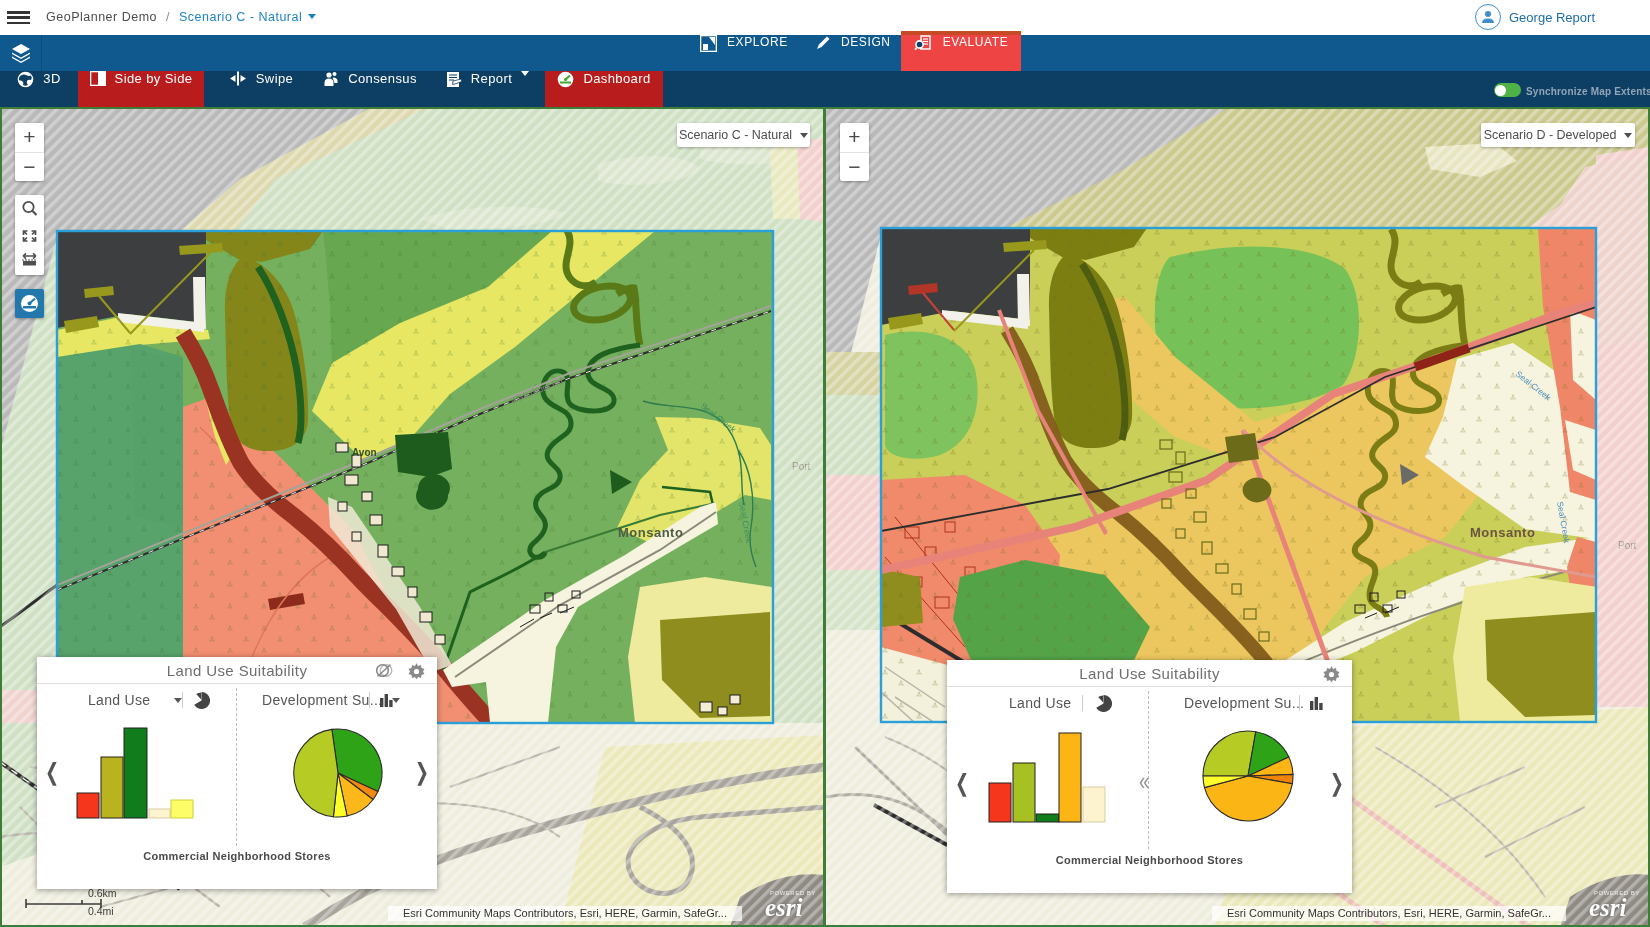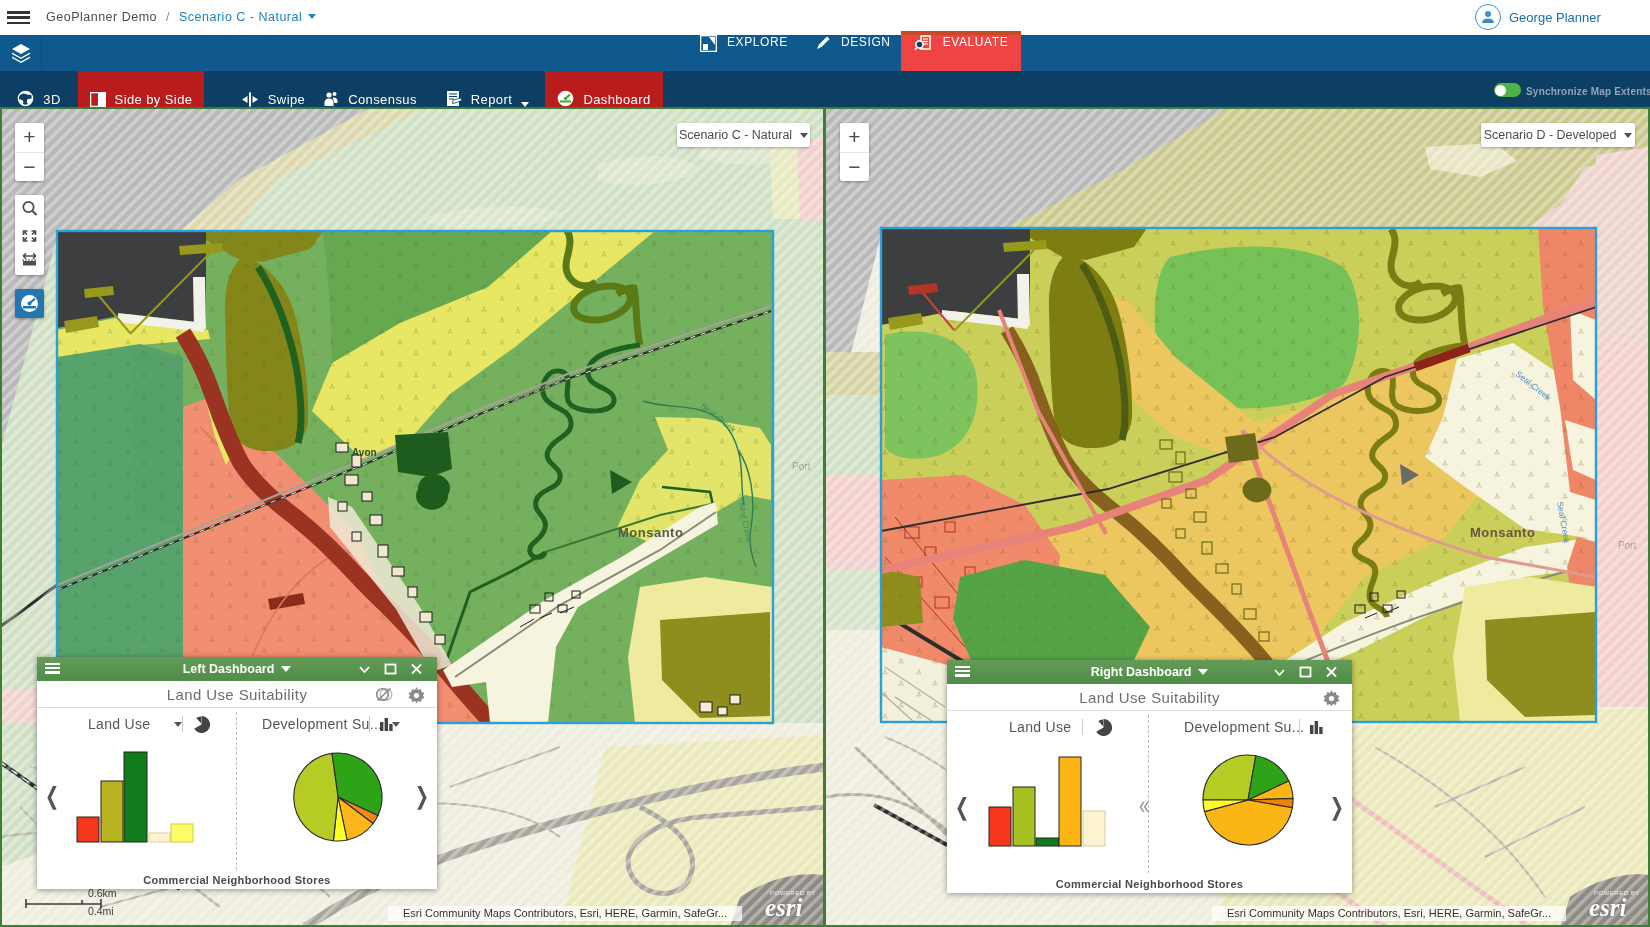--- a/index.html
+++ b/index.html
@@ -17,21 +17,21 @@
 .uname{position:absolute;left:1509px;top:10px;font-size:13px;color:#1b6dab;white-space:nowrap}
 
 .nav{position:absolute;left:0;top:35px;width:1650px;height:36px;background:#10598e}
 .layersbtn{position:absolute;left:0;top:0;width:42px;height:36px;border-right:1px solid #0c4c7c}
 .tab{position:absolute;top:0;height:36px;color:#fff;font-size:12px;letter-spacing:.6px;display:flex;}
 .tab svg{margin-right:10px}
 .tab.active{background:#ef4444}
 .orange{position:absolute;left:901px;top:31px;width:120px;height:4px;background:#c64a26}
 
 .sub{position:absolute;left:0;top:71px;width:1650px;height:36px;background:#0d3e63}
-.sbtn{position:absolute;top:0;height:36px;color:#fff;font-size:13px;letter-spacing:.4px;display:flex;align-items:flex-end;justify-content:center}
+.sbtn{position:absolute;top:0;height:36px;color:#fff;font-size:13px;letter-spacing:.4px;display:flex;align-items:flex-start;justify-content:center}
 .sbtn svg{margin-right:9px}
 .green{background:#b91c1c}
 .toggle{position:absolute;left:1494px;top:83px;width:27px;height:14px;background:#4fb246;border-radius:7px}
 .toggle i{position:absolute;left:1px;top:1.5px;width:11px;height:11px;background:#fff;border-radius:50%}
 .tlabel{position:absolute;left:1526px;top:86px;font-size:10px;font-weight:bold;color:#93a5b8;letter-spacing:.2px;white-space:nowrap}
 
 .maps{position:absolute;left:0;top:107px;width:1650px;height:820px;background:#eeeadb}
 .map{position:absolute;top:0;width:825px;height:820px;overflow:hidden}
 .m0{left:0}.m1{left:825px}
 .gborder{position:absolute;background:#3e7d38;z-index:40}
@@ -71,21 +71,21 @@
         <div></div>
         <div></div>
       </div>
     <div class="crumb">GeoPlanner Demo<span class="sep">/</span><span class="sc">Scenario C - Natural</span><span class="caret"></span></div>
     <div class="user">
       <svg width="16" height="16" viewBox="0 0 16 16">
           <circle cx="8" cy="5" r="3" fill="#3e90ca"></circle>
           <path d="M2 14 Q2 9.5 8 9.5 Q14 9.5 14 14 Z" fill="#3e90ca"></path>
         </svg>
     </div>
-    <div class="uname">George Planner</div>
+    <div class="uname">George Report</div>
   </div>
 
   <div class="nav">
     <div class="layersbtn">
       <svg width="22" height="22" viewBox="0 0 22 22" style="margin:7px 0 0 10px">
           <path d="M11 2 L20 7 L11 12 L2 7 Z" fill="#fff"></path>
           <path d="M2 10.5 L11 15.5 L20 10.5 L20 12 L11 17 L2 12 Z" fill="#fff"></path>
           <path d="M2 14.5 L11 19.5 L20 14.5 L20 16 L11 21 L2 16 Z" fill="#fff"></path>
         </svg>
     </div>
@@ -120,21 +120,21 @@
           <circle cx="8.5" cy="8.5" r="7.8" fill="#fff"></circle>
           <path d="M3,5 Q6,2.5 9,4 Q12,5.5 14,4.5 Q15.5,7 14,9 Q11,8 10,10 Q9,12.5 11,14 Q8,15.5 6,14 Q7,11 5,10 Q3,9 2,9.5 Q1.5,7 3,5 Z" fill="#0d3e63"></path>
         </svg>
       3D</div>
     <div class="sbtn green" style="left:78px;width:126px">
       <svg width="16" height="15" viewBox="0 0 16 15">
           <rect x="0.5" y="0.5" width="15" height="14" fill="none" stroke="#fff" stroke-width="1.6"></rect>
           <rect x="8" y="0.5" width="7.5" height="14" fill="#fff"></rect>
         </svg>
       Side by Side</div>
-    <div class="sbtn" style="left:220px;width:106px">
+    <div class="sbtn" style="left:208px;width:106px">
       <svg width="18" height="15" viewBox="0 0 18 15">
           <line x1="9" y1="0.5" x2="9" y2="14.5" stroke="#fff" stroke-width="2"></line>
           <path d="M6.5,4 L6.5,11 L1,7.5 Z" fill="#fff"></path>
           <path d="M11.5,4 L11.5,11 L17,7.5 Z" fill="#fff"></path>
         </svg>
       Swipe</div>
     <div class="sbtn" style="left:310px;width:120px">
       <svg width="16" height="16" viewBox="0 0 16 16">
           <circle cx="6" cy="4" r="2.6" fill="#fff"></circle>
           <path d="M1.5 12 Q1.5 7.5 6 7.5 Q10.5 7.5 10.5 12 L10.5 15 L1.5 15 Z" fill="#fff"></path>
@@ -486,35 +486,20 @@
     <div class="zoombox" style="left:840px">
         <div class="plus">+</div>
         <div class="minus">−</div>
       </div>
     <div class="scen" style="left:1481px;width:154px">Scenario D - Developed<span class="caret"></span></div>
     <div class="attr" style="left:1212px;top:799px">Esri Community Maps Contributors, Esri, HERE, Garmin, SafeGr...</div>
     <div class="pby" style="left:1594px;top:783px">POWERED BY</div>
     <div class="esri" style="left:1589px;top:787px">esri</div>
 
     <div class="dash" style="left:37px;top:550px;width:400px;height:232px">
-      <div class="dtitle"><div class="dham">
-            <div></div>
-            <div></div>
-            <div></div>
-          </div>Left Dashboard<span class="dcaret"></span>
-        <svg class="dctl" style="right:66px" width="13" height="24" viewBox="0 0 13 24">
-            <path d="M2,10 L6.5,15 L11,10" stroke="#fff" stroke-width="1.8" fill="none"></path>
-          </svg>
-        <svg class="dctl" style="right:40px" width="13" height="24" viewBox="0 0 13 24">
-            <rect x="1.5" y="7.5" width="10" height="9" fill="none" stroke="#fff" stroke-width="1.8"></rect>
-          </svg>
-        <svg class="dctl" style="right:14px" width="13" height="24" viewBox="0 0 13 24">
-            <path d="M2,7.5 L11,16.5 M11,7.5 L2,16.5" stroke="#fff" stroke-width="1.8" fill="none"></path>
-          </svg>
-      </div>
       <div class="drow">Land Use Suitability
         <svg style="position:absolute;right:44px;top:6px" width="18" height="15" viewBox="0 0 18 15">
             <circle cx="7.5" cy="7.5" r="5.8" fill="none" stroke="#8a8a8a" stroke-width="1.6"></circle>
             <circle cx="11" cy="7.5" r="5.8" fill="none" stroke="#8a8a8a" stroke-width="1.4" opacity=".6"></circle>
             <line x1="2.5" y1="13.5" x2="15.5" y2="1.5" stroke="#8a8a8a" stroke-width="1.6"></line>
           </svg>
         <svg style="position:absolute;right:12px;top:5px" width="17" height="17" viewBox="0 0 17 17">
             <path d="M8.5,1 L10,4 L13,3 L13.5,6 L16.5,7 L15,9.5 L16.5,12 L13.5,13 L13,16 L10,15 L8.5,17.5 L7,15 L4,16 L3.5,13 L0.5,12 L2,9.5 L0.5,7 L3.5,6 L4,3 L7,4 Z" fill="#8a8a8a"></path>
             <circle cx="8.5" cy="9.5" r="2.6" fill="#fff"></circle>
           </svg>
@@ -550,35 +535,20 @@
           <path d="M301,89 L296.4,132.8 A44,44 0 0 1 294.9,45.4 Z" fill="#b6cc25"></path>
           </g>
         </svg>
         <div class="arrow" style="left:8px;top:78px">❮</div>
         <div class="arrow" style="right:8px;top:78px">❯</div>
         <div class="capt" style="top:166px">Commercial Neighborhood Stores</div>
       </div>
     </div>
 
     <div class="dash" style="left:947px;top:553px;width:405px;height:233px">
-      <div class="dtitle"><div class="dham">
-            <div></div>
-            <div></div>
-            <div></div>
-          </div>Right Dashboard<span class="dcaret"></span>
-        <svg class="dctl" style="right:66px" width="13" height="24" viewBox="0 0 13 24">
-            <path d="M2,10 L6.5,15 L11,10" stroke="#fff" stroke-width="1.8" fill="none"></path>
-          </svg>
-        <svg class="dctl" style="right:40px" width="13" height="24" viewBox="0 0 13 24">
-            <rect x="1.5" y="7.5" width="10" height="9" fill="none" stroke="#fff" stroke-width="1.8"></rect>
-          </svg>
-        <svg class="dctl" style="right:14px" width="13" height="24" viewBox="0 0 13 24">
-            <path d="M2,7.5 L11,16.5 M11,7.5 L2,16.5" stroke="#fff" stroke-width="1.8" fill="none"></path>
-          </svg>
-      </div>
       <div class="drow">Land Use Suitability
         <svg style="position:absolute;right:12px;top:5px" width="17" height="17" viewBox="0 0 17 17">
             <path d="M8.5,1 L10,4 L13,3 L13.5,6 L16.5,7 L15,9.5 L16.5,12 L13.5,13 L13,16 L10,15 L8.5,17.5 L7,15 L4,16 L3.5,13 L0.5,12 L2,9.5 L0.5,7 L3.5,6 L4,3 L7,4 Z" fill="#8a8a8a"></path>
             <circle cx="8.5" cy="9.5" r="2.6" fill="#fff"></circle>
           </svg>
       </div>
       <div class="dbody" style="height:181px">
         <div class="sepline" style="left:201px;top:4px;height:158px"></div>
         <div class="chead" style="left:62px">Land Use</div>
         <div style="position:absolute;left:135px;top:8px;height:16px;border-left:1px solid #ccc"></div>

